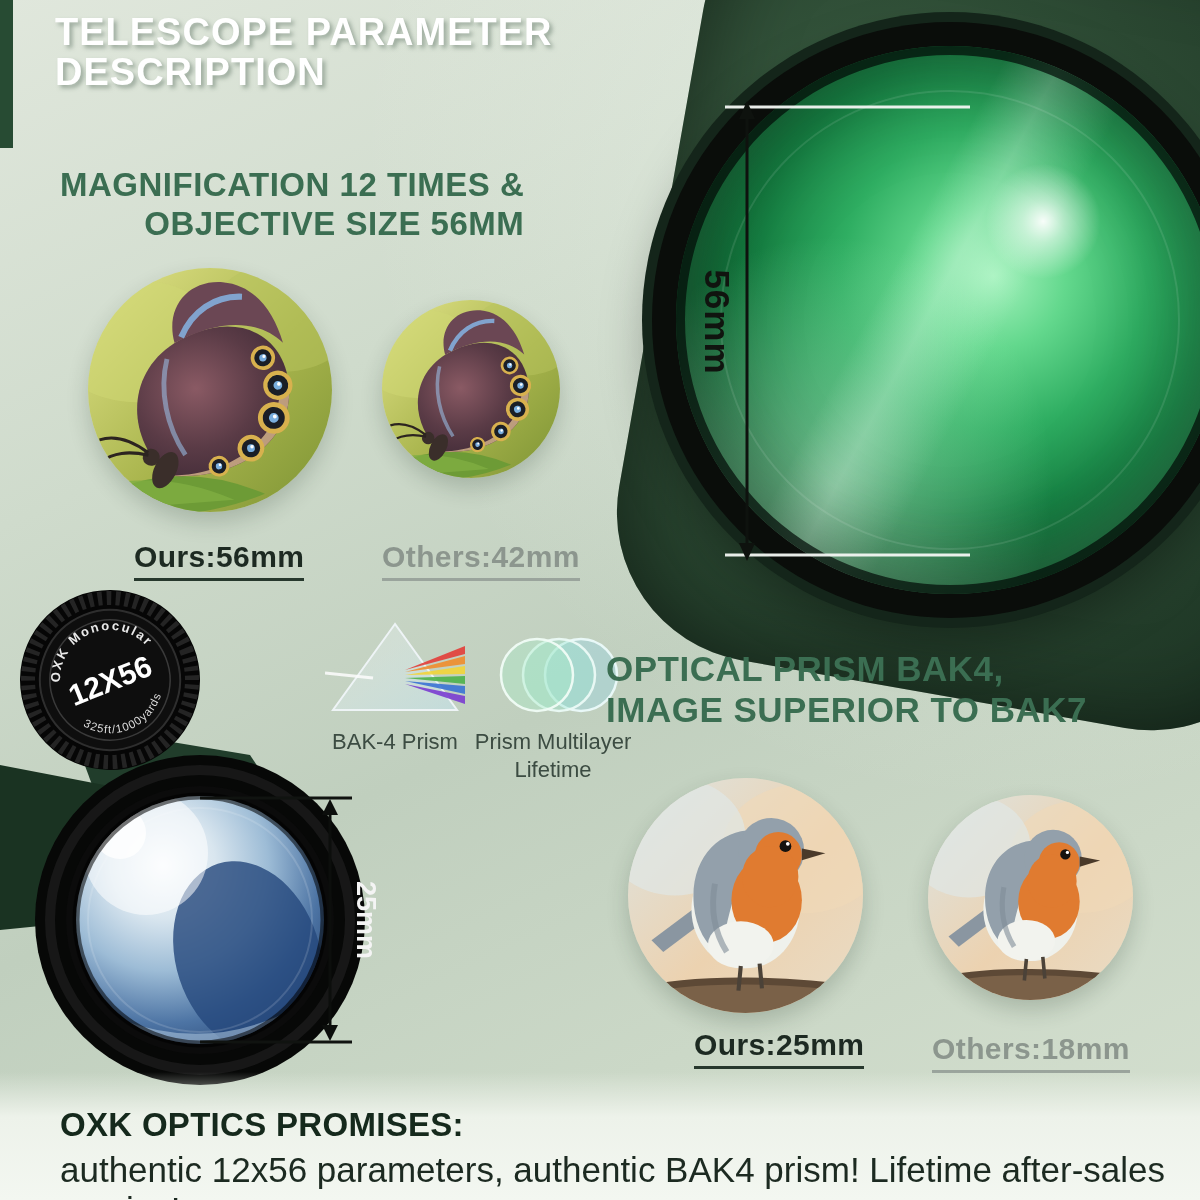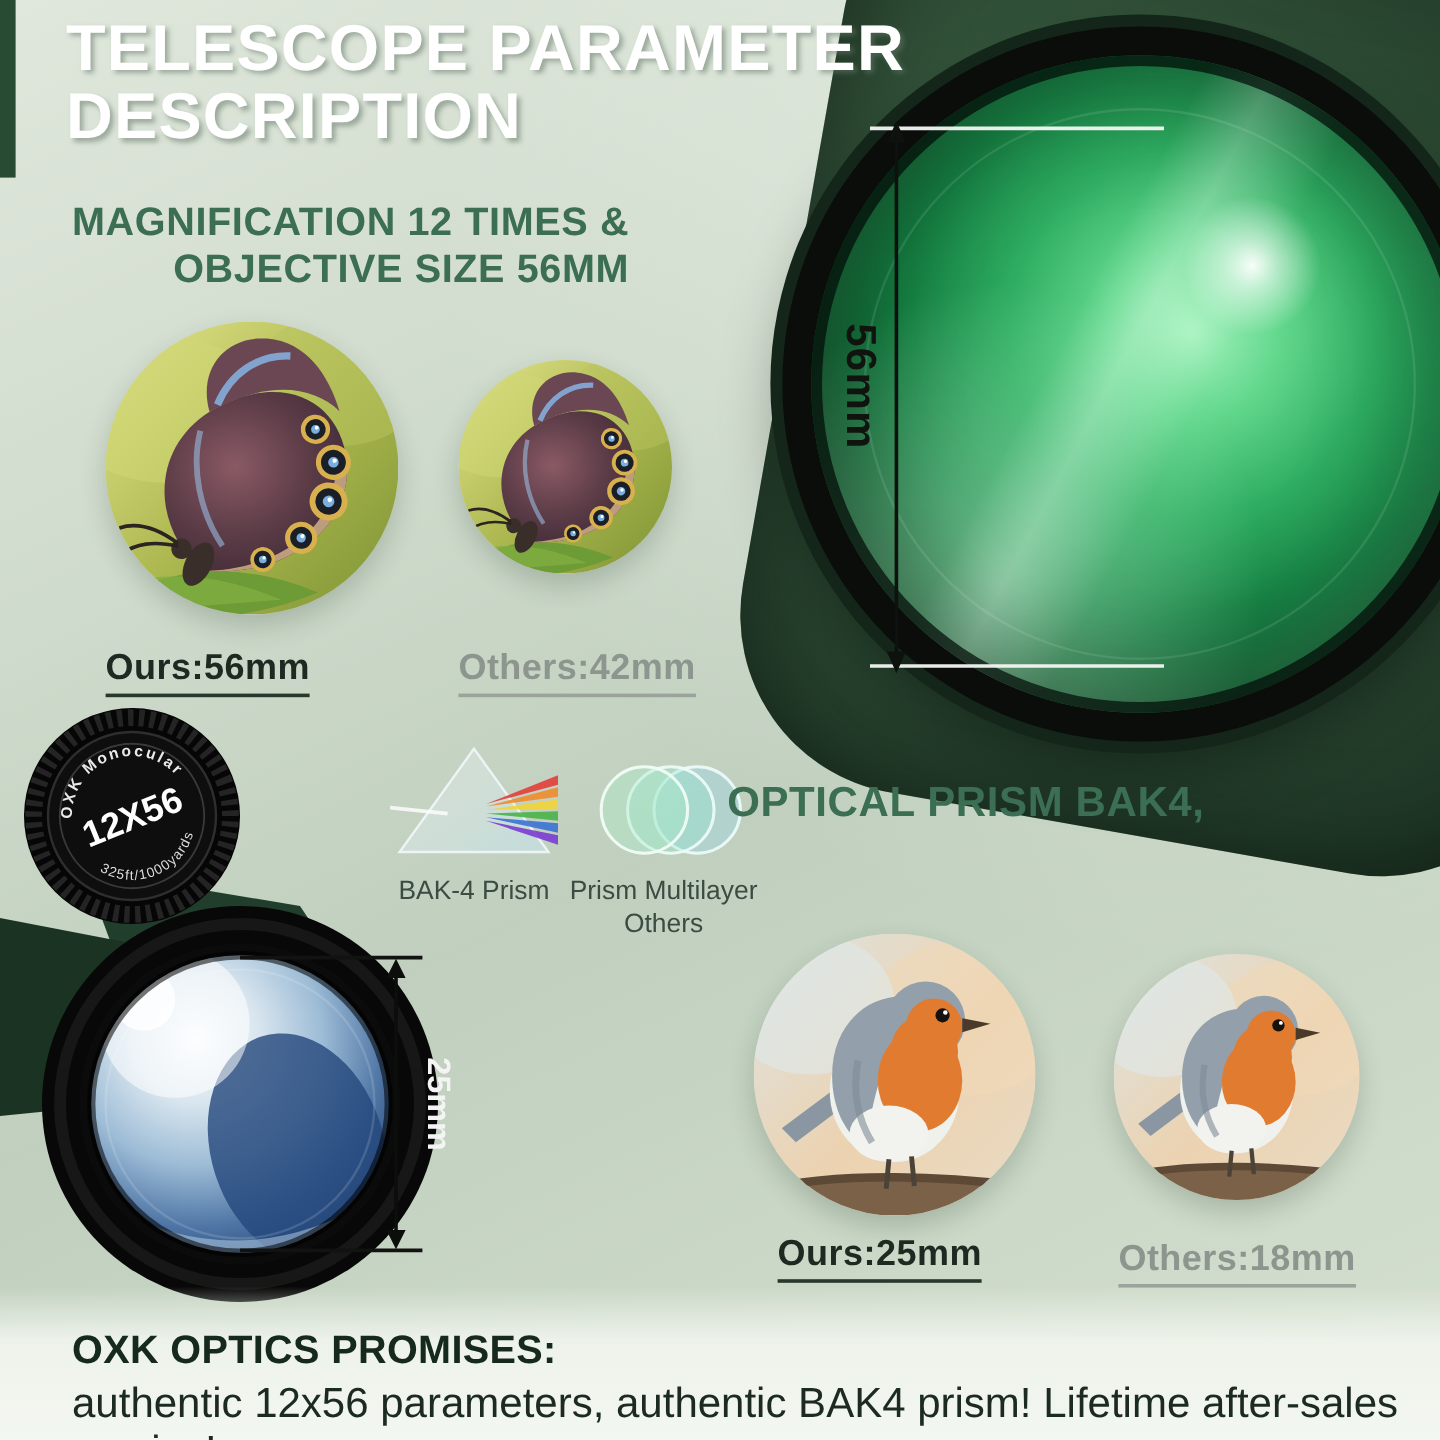--- a/index.html
+++ b/index.html
@@ -9,37 +9,37 @@
     background:linear-gradient(155deg,#e0e7dc 0%,#cfdbcc 30%,#c0cfbe 55%,#cbd8c7 78%,#d5e0d0 100%);
   }
   .page::before{
     content:'';position:absolute;inset:0;pointer-events:none;
     background:radial-gradient(circle at 85% 12%,rgba(238,245,236,.55) 0%,rgba(238,245,236,0) 45%);
   }
   .abs{position:absolute;}
   .accent-bar{left:0;top:0;width:13px;height:148px;background:#274b33;}
   .page-title{
     left:55px;top:12px;color:var(--title-white,#fff);
-    font-size:54px;font-weight:800;line-height:1.06;letter-spacing:1px;
+    font-size:38px;font-weight:800;line-height:1.06;letter-spacing:1px;
     text-shadow:3px 3px 4px rgba(100,120,105,.55);
   }
   .section-heading{
     color:var(--accent-green,#3b6e52);font-weight:800;line-height:1.18;letter-spacing:.5px;
   }
   .heading-mag{left:60px;top:166px;font-size:33px;text-align:right;}
   .heading-prism{left:606px;top:648px;font-size:35px;}
   .photo-circle{
     border-radius:50%;overflow:hidden;
     box-shadow:0 10px 22px rgba(25,45,30,.20);
   }
   .photo-circle svg{display:block;width:100%;height:100%;}
   .compare-label{
     font-weight:700;font-size:30px;letter-spacing:.4px;padding-bottom:4px;white-space:nowrap;
   }
-  .compare-label.ours{color:var(--ours-dark,#1d2a22);border-bottom:3px solid #27382d;}
+  .compare-label.ours{color:var(--ours-dark,#1d2a22);border-bottom:3px solid #27382d;margin-left:46px;}
   .compare-label.others{color:var(--others-gray,#8c968e);border-bottom:3px solid #9aa49c;}
   
   .bino-barrel2{left:1058px;top:-96px;width:290px;height:330px;border-radius:70px;transform:rotate(24deg);background:#3f6147;}
   .bino-body{
     left:656px;top:-84px;width:690px;height:784px;border-radius:150px;transform:rotate(10deg);
     background:radial-gradient(circle at 30% 40%,#3c5f44 0%,#2b4832 45%,#1b3222 100%);
     box-shadow:inset 0 0 90px rgba(0,0,0,.45);
   }
   .lens-bezel{
     left:652px;top:22px;width:596px;height:596px;border-radius:50%;background:#0a0d0a;
@@ -271,25 +271,26 @@
   </svg>
   <div class="abs icon-label" style="left:300px;top:728px;width:190px;">BAK-4 Prism</div>
 
   <svg class="abs" style="left:492px;top:630px;" width="140" height="92" viewBox="0 0 140 92">
     <circle cx="89" cy="45" r="36" fill="rgba(150,215,235,0.35)" stroke="rgba(235,250,250,0.95)" stroke-width="2.5"></circle>
     <circle cx="67" cy="45" r="36" fill="rgba(150,230,205,0.35)" stroke="rgba(235,250,245,0.95)" stroke-width="2.5"></circle>
     <circle cx="45" cy="45" r="36" fill="rgba(170,235,200,0.4)" stroke="rgba(240,252,246,0.95)" stroke-width="2.5"></circle>
   </svg>
   <div class="abs icon-label" style="left:458px;top:728px;width:190px;">
     <div>Prism Multilayer</div>
-    <div>Others</div>
+    <div>Lifetime</div>
   </div>
 
   <div class="abs section-heading heading-prism">
     <div>OPTICAL PRISM BAK4,</div>
+    <div>IMAGE SUPERIOR TO BAK7</div>
   </div>
 
   <div class="abs photo-circle" style="left:628px;top:778px;width:235px;height:235px;">
     <svg viewBox="0 0 200 200">
         <use href="#robin-art"></use>
       </svg>
   </div>
   <div class="abs photo-circle" style="left:928px;top:795px;width:205px;height:205px;">
     <svg viewBox="0 0 200 200">
         <use href="#robin-art"></use>

